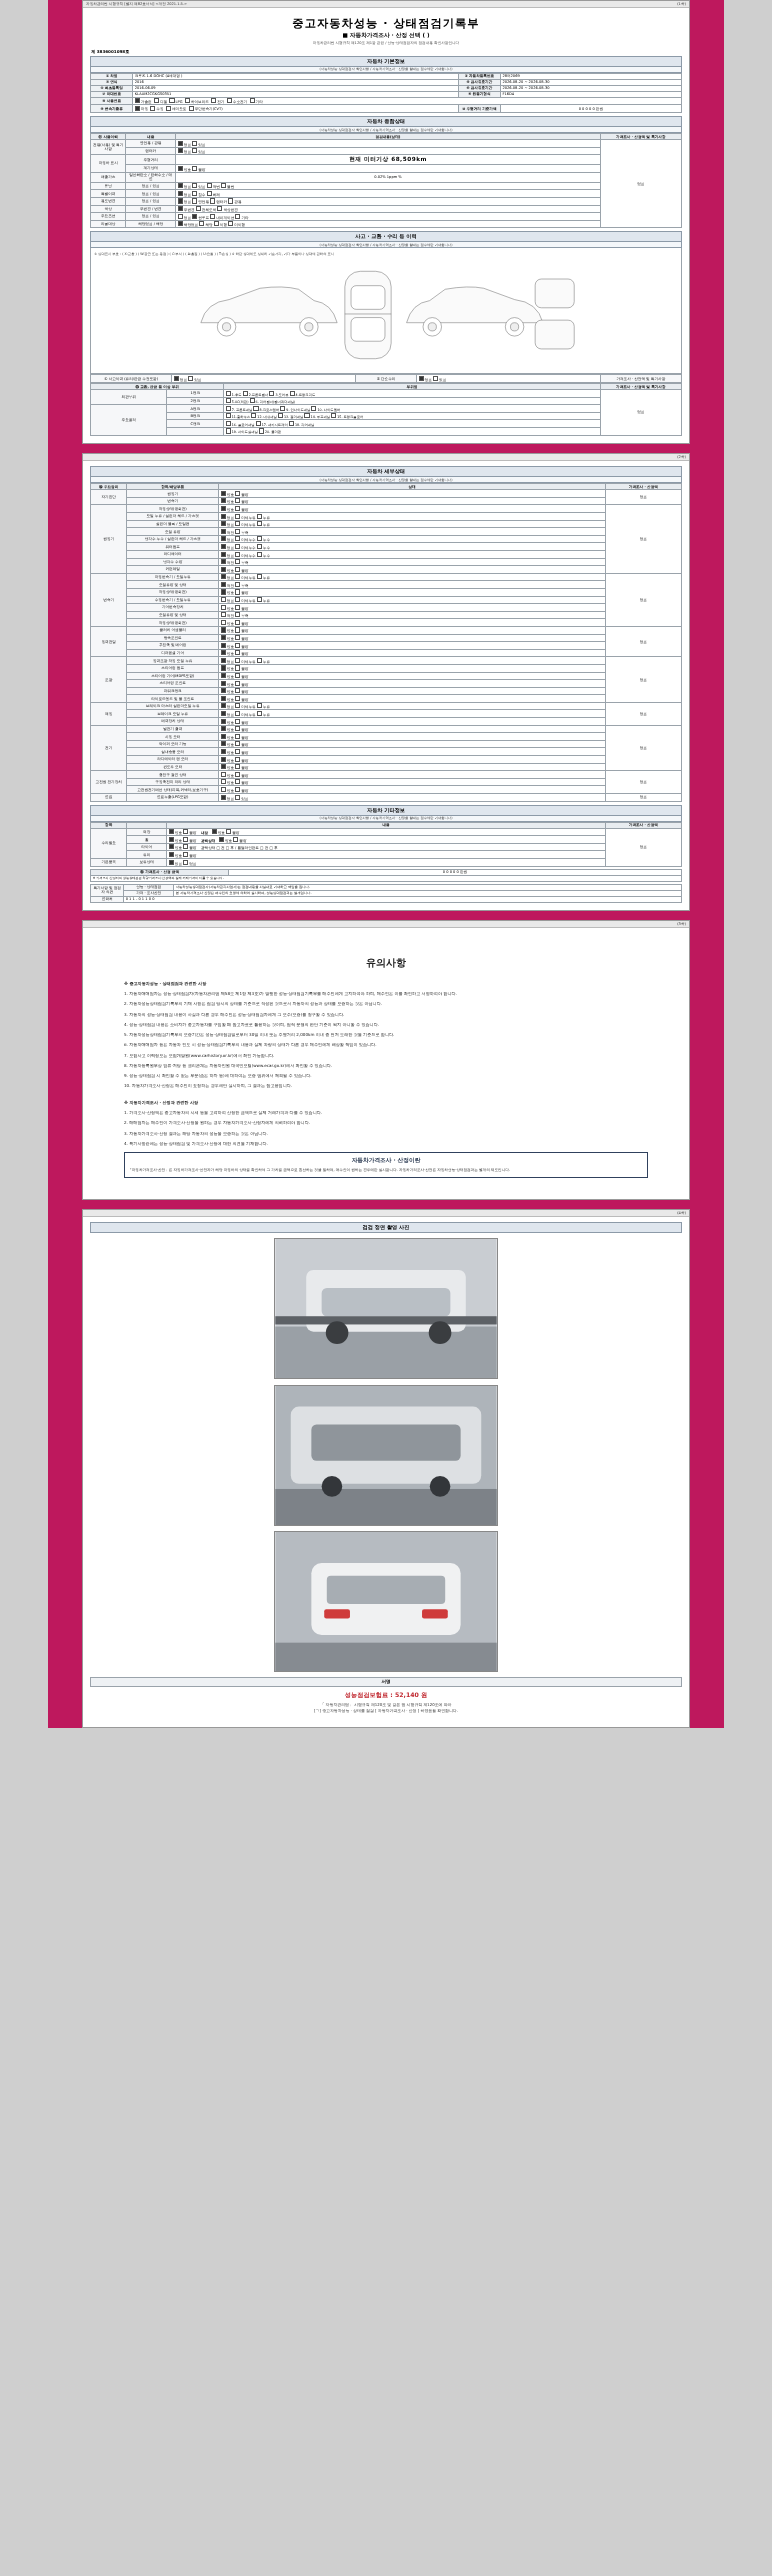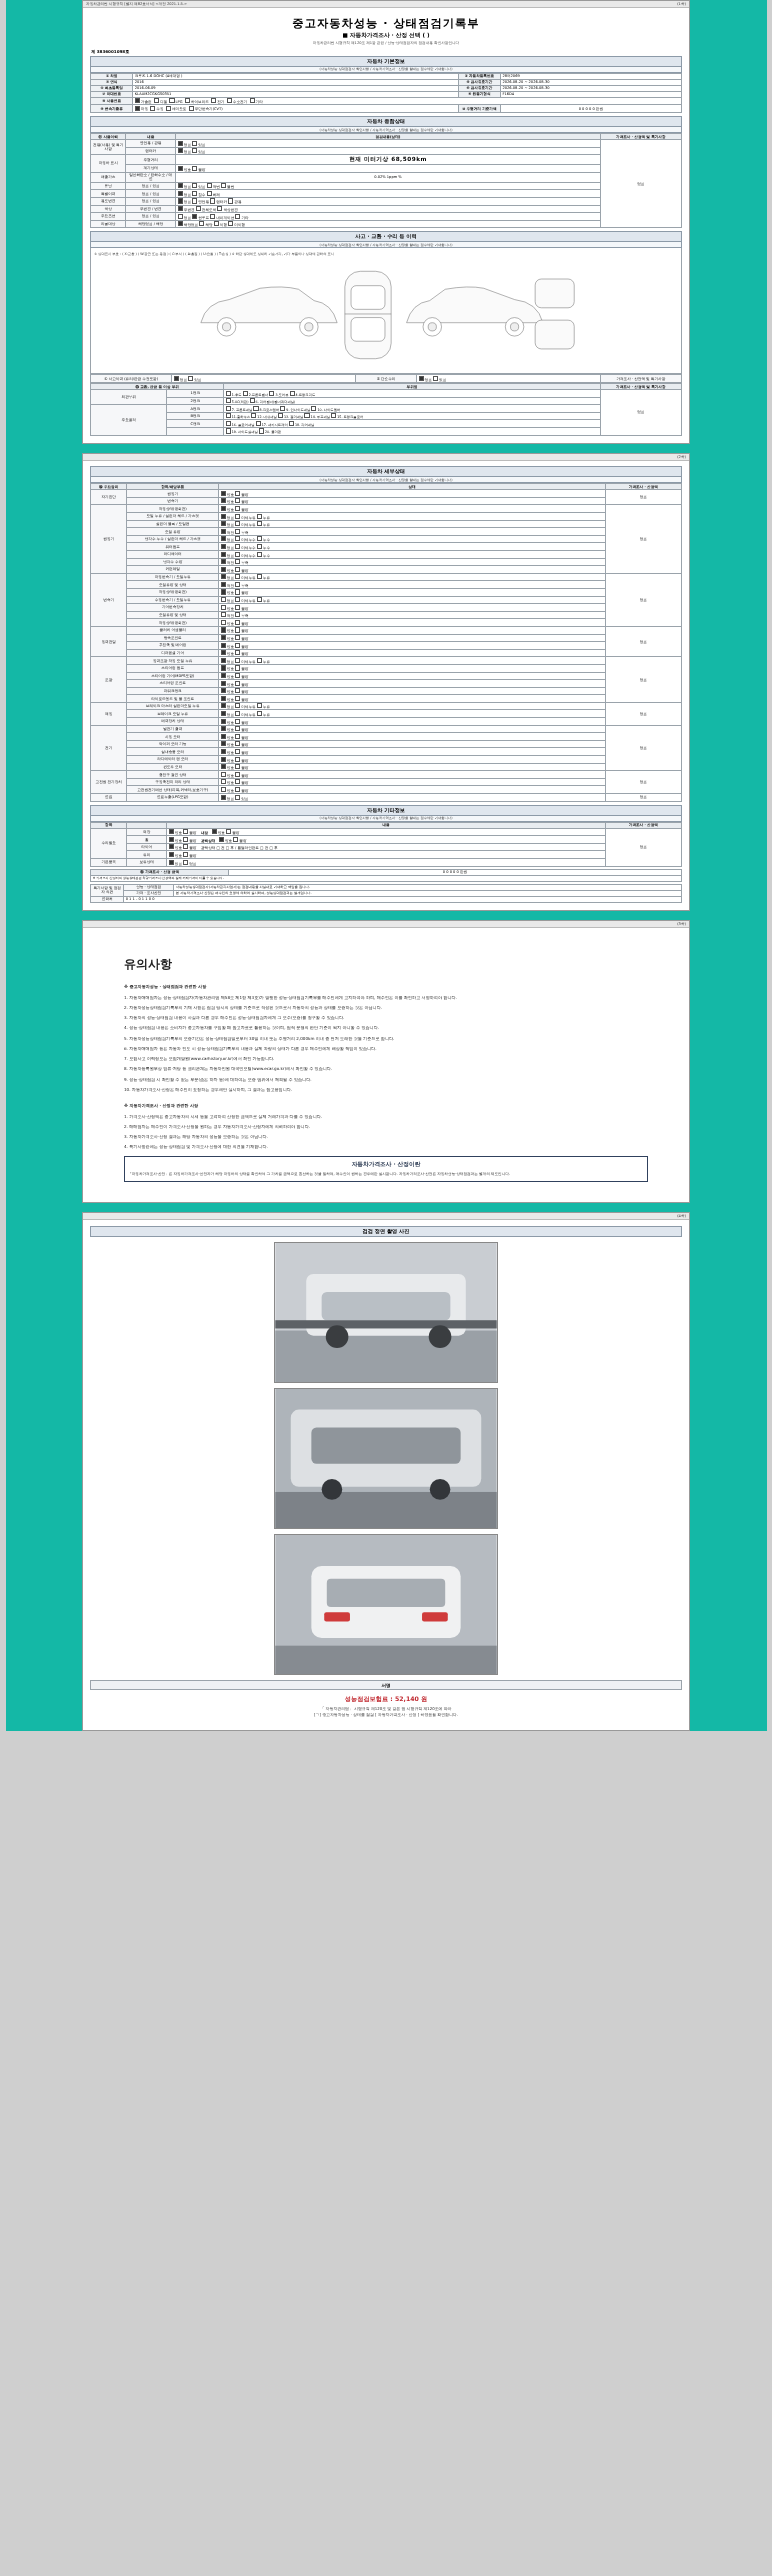--- a/index.html
+++ b/index.html
@@ -1,16 +1,16 @@
 <!DOCTYPE html>
 <html style="font-size:8.2px"><head>
 <meta charset="utf-8">
 <style>
   html,body{margin:0;padding:0;background:#cfcfcf;font-family:"DejaVu Sans","Liberation Sans",sans-serif;}
-  .page{width:761px;margin:0 auto;background:#14b8a6;}
+  .page{width:676px;margin:0 auto;background:#be185d;}
   .sheet{background:#fff;border:0.5px solid #999;margin:0 auto 9.3px auto;width:608px;box-sizing:border-box;padding:0;}
   .sheet-inner{padding:5.2px 7.2px 7.2px 7.2px;}
   .tinybar{font-size:3.6px;color:#333;background:#e9e9e9;border-bottom:0.5px solid #bbb;padding:1px 3.1px;display:flex;justify-content:space-between;}
   h1.title{font-size:11.3px;text-align:center;margin:3.1px 0 1px 0;letter-spacing:1px;}
   .subtitle{font-size:5.7px;text-align:center;margin:0 0 1px 0;font-weight:bold;}
   .subtitle2{font-size:3.6px;text-align:center;color:#444;margin-bottom:3.1px;line-height:1.35;}
   .docno{font-size:4.1px;font-weight:bold;margin:2.1px 0 1.5px 1px;}
   .band{background:#dfe6ee;border:0.5px solid #8c9aa8;text-align:center;font-size:5.2px;font-weight:bold;padding:1px 0;}
   .bandsub{font-size:3.3px;text-align:center;color:#333;border-left:0.5px solid #8c9aa8;border-right:0.5px solid #8c9aa8;border-bottom:0.5px solid #8c9aa8;background:#f4f7fa;padding:0.5px 0;}
   table{border-collapse:collapse;width:100%;font-size:3.6px;}
@@ -540,21 +540,21 @@
         </table>
     </div>
   </div>
 
   <div class="sheet">
     <div class="tinybar">
       <span></span>
       <span>(3쪽)</span>
     </div>
     <div class="sheet-inner noticebox" style="padding:20.6px 41px;">
-      <h3 style="font-size:12px;">유의사항</h3>
+      <h3 style="text-align:center;font-size:10px;">유의사항</h3>
       <p style="font-weight:bold;margin-top:8.2px;">※ 중고자동차성능 · 상태점검과 관련한 사항</p>
       <p>1. 자동차매매업자는 성능·상태점검자(자동차관리법 제58조 제1항 제3호)가 발행한 성능·상태점검기록부를 매수인에게 고지하여야 하며, 매수인은 이를 확인하고 서명하여야 합니다.</p>
       <p>2. 자동차성능상태점검기록부의 기재 사항은 점검 당시의 상태를 기준으로 작성된 것으로서 자동차의 성능과 상태를 보증하는 것은 아닙니다.</p>
       <p>3. 자동차의 성능·상태점검 내용이 사실과 다른 경우 매수인은 성능·상태점검자에게 그 보수(보증)를 청구할 수 있습니다.</p>
       <p>4. 성능·상태점검 내용은 소비자가 중고자동차를 구입할 때 참고자료로 활용하는 것이며, 법적 분쟁의 판단 기준이 되지 아니할 수 있습니다.</p>
       <p>5. 자동차성능상태점검기록부의 보증기간은 성능·상태점검일로부터 30일 이내 또는 주행거리 2,000km 이내 중 먼저 도래한 것을 기준으로 합니다.</p>
       <p>6. 자동차매매업자 등은 자동차 인도 시 성능·상태점검기록부의 내용과 실제 차량의 상태가 다른 경우 매수인에게 배상할 책임이 있습니다.</p>
       <p>7. 보험사고 이력정보는 보험개발원(www.carhistory.or.kr)에서 확인 가능합니다.</p>
       <p>8. 자동차등록원부상 압류·저당 등 권리관계는 자동차민원 대국민포털(www.ecar.go.kr)에서 확인할 수 있습니다.</p>
       <p>9. 성능·상태점검 시 확인할 수 없는 부분(숨은 하자 등)에 대하여는 보증 범위에서 제외될 수 있습니다.</p>

